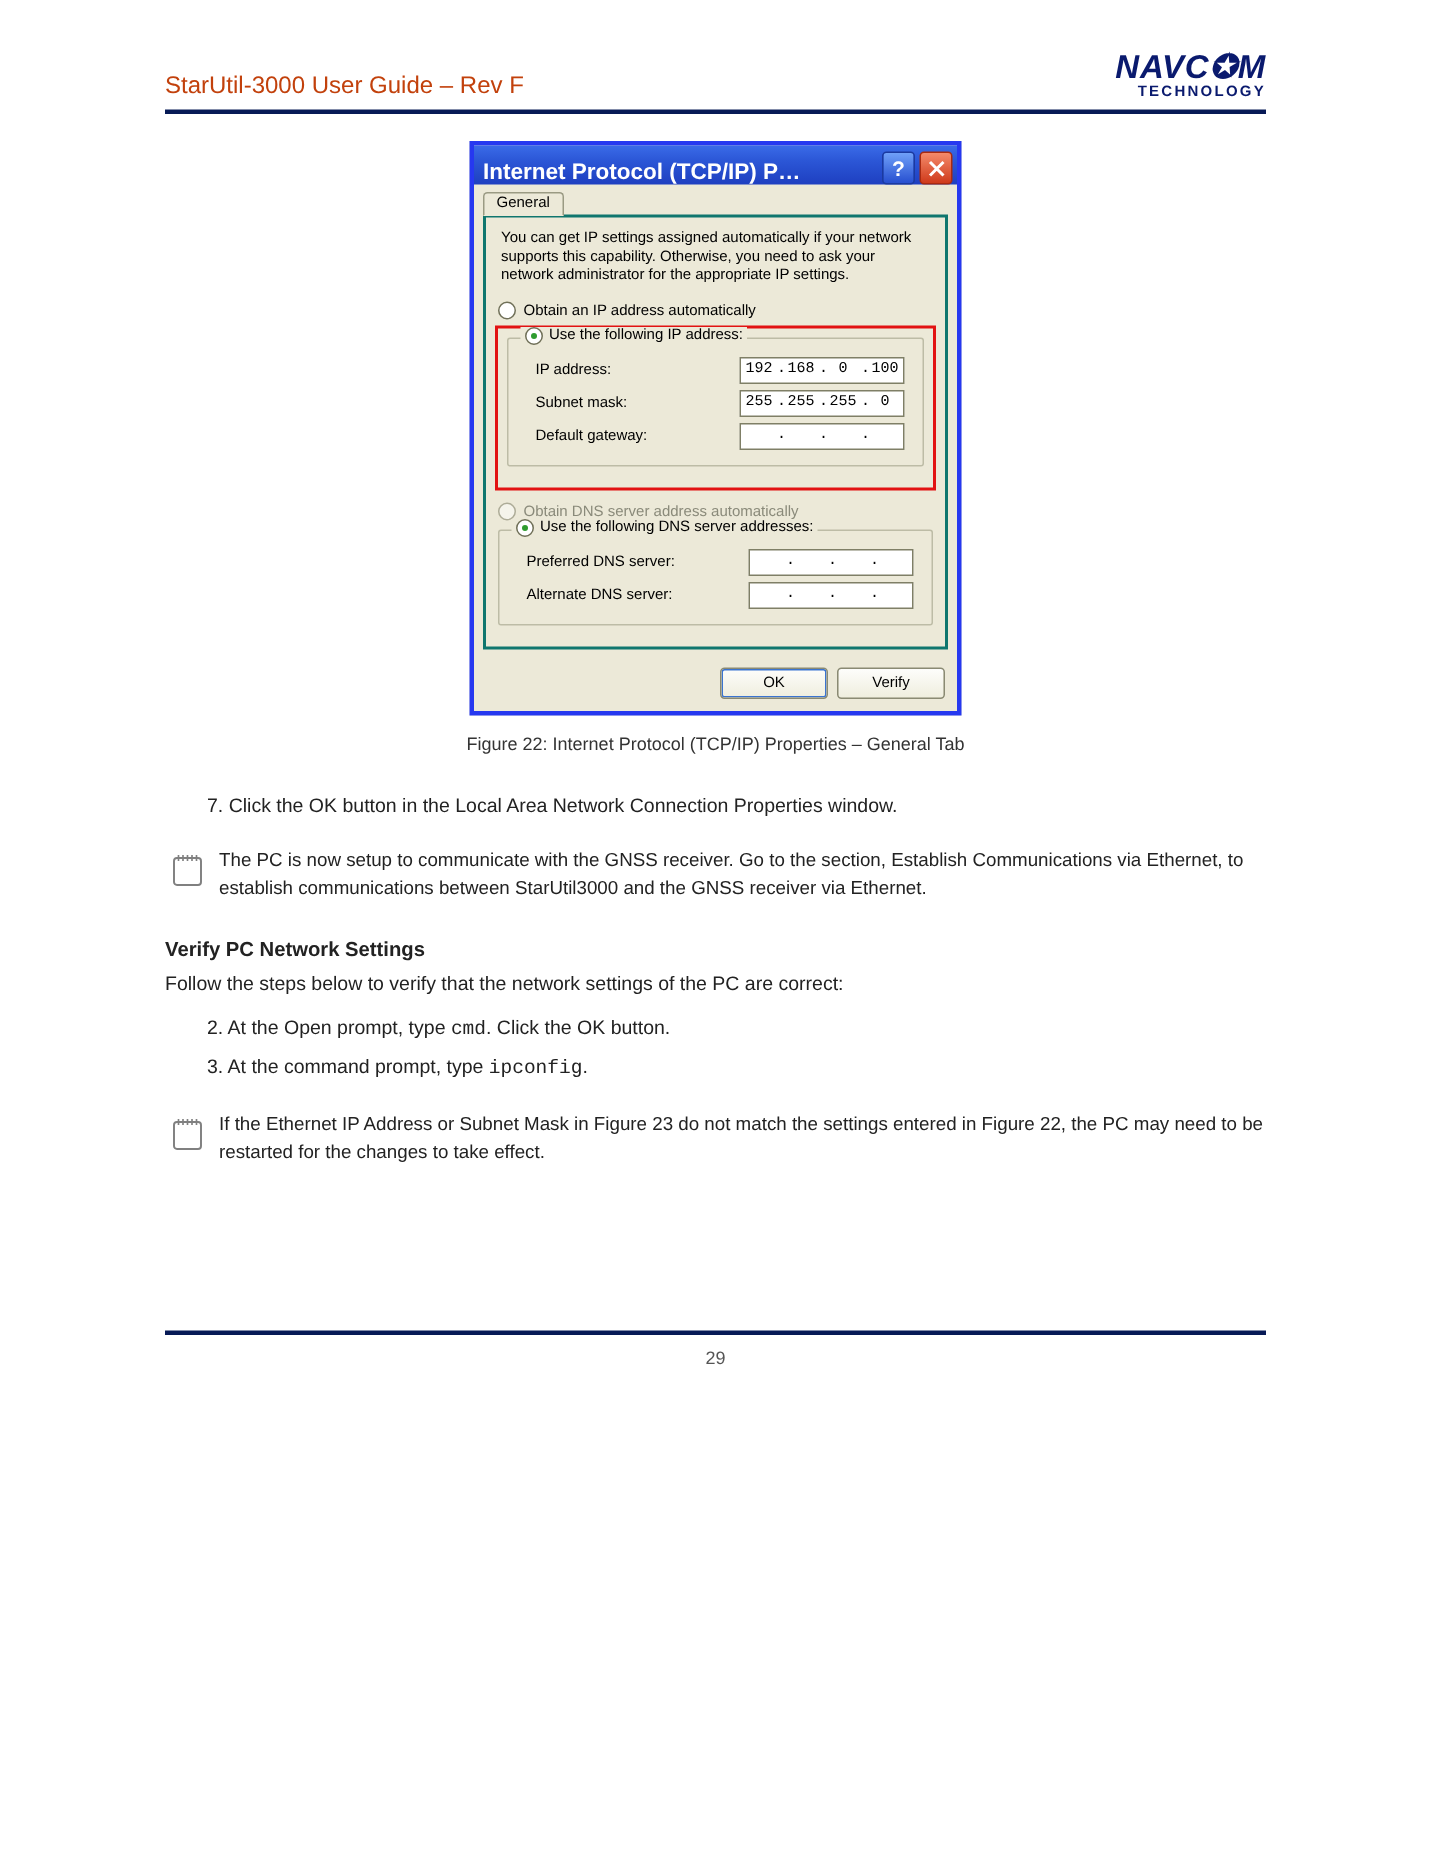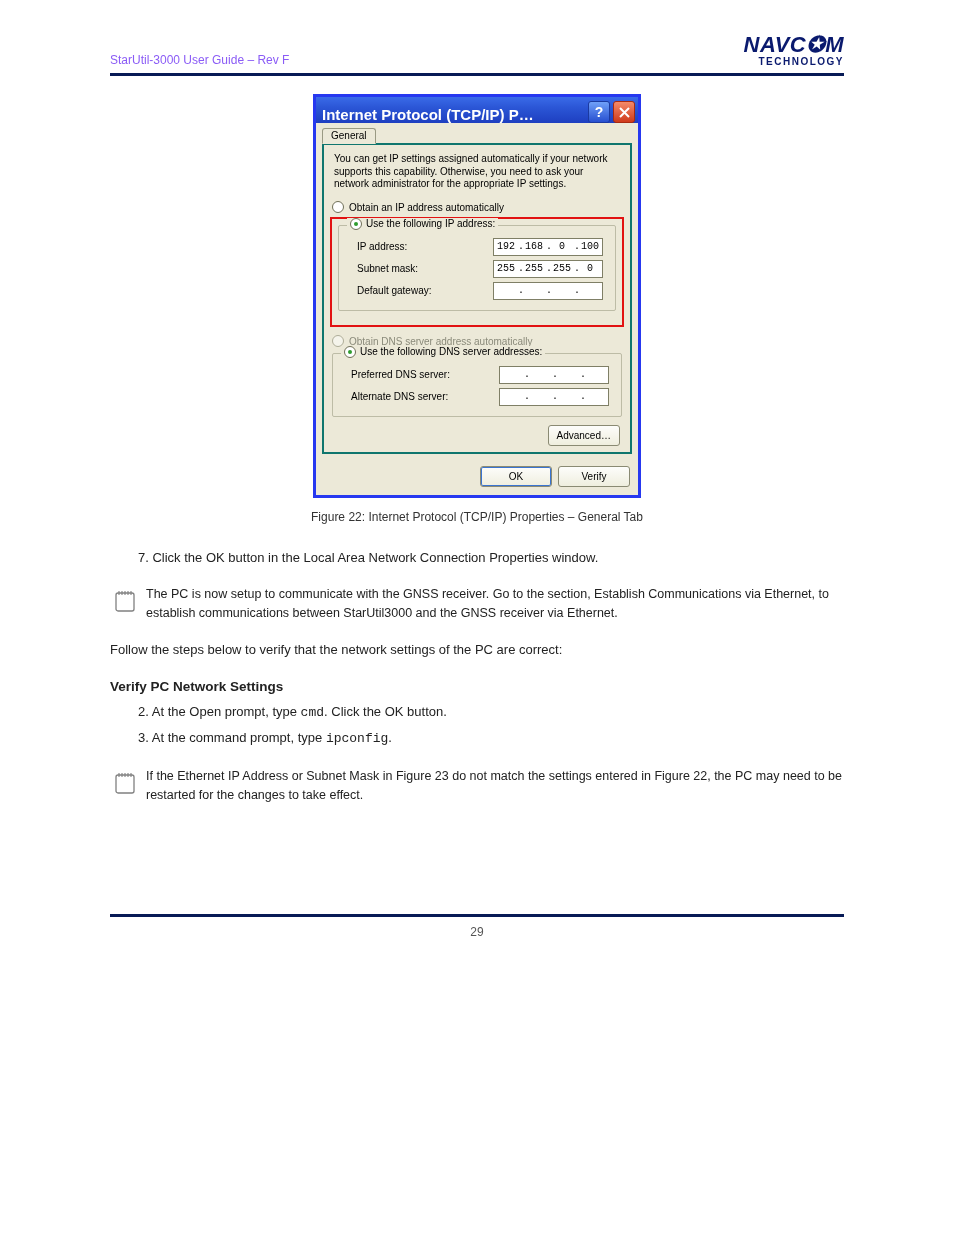--- a/index.html
+++ b/index.html
@@ -1,18 +1,18 @@
 <!DOCTYPE html>
 <html><head>
 <meta charset="utf-8">
 <style>
   html,body{margin:0;padding:0;background:#fff;font-family:"Segoe UI",Tahoma,Arial,sans-serif;color:#000;}
   .page{width:954px;margin:0 auto;position:relative;min-height:1235px;box-sizing:border-box;padding:32px 110px 40px 110px;}
   .header{display:flex;justify-content:space-between;align-items:flex-end;margin-bottom:6px;}
-  .header-left{font-size:12px;color:#8b5cf6;}
+  .header-left{font-size:16px;color:#c2410c;}
   .logo{text-align:right;}
   .logo-top{font-family:Impact,"Arial Black",sans-serif;font-style:italic;font-size:22px;color:#0a1a6e;letter-spacing:0.5px;font-weight:900;}
   .logo-bot{font-family:Arial,sans-serif;font-weight:900;font-size:10px;color:#0a1a6e;letter-spacing:1.5px;margin-top:-2px;}
   .hr-page{height:3px;background:#071a56;margin:4px 0 18px 0;}
   .hr-foot{height:3px;background:#071a56;margin:30px 0 8px 0;}
   .dialog-wrap{display:flex;justify-content:center;margin-bottom:12px;}
   .dialog{width:322px;border:3px solid #2638f0;background:#ece9d8;font-family:Tahoma,Arial,sans-serif;font-size:10px;color:#000;}
   .titlebar{background:linear-gradient(#3a6be8,#2b56d6 40%,#1e3fc0);color:#fff;display:flex;align-items:flex-end;height:26px;padding:0 3px 0 6px;}
   .titlebar-text{font-size:15px;font-weight:bold;flex:1;font-family:"Trebuchet MS",Tahoma,sans-serif;white-space:nowrap;overflow:hidden;text-overflow:clip;}
   .title-btn{width:20px;height:20px;border-radius:3px;margin-left:3px;display:flex;align-items:center;justify-content:center;font-weight:bold;font-size:14px;color:#fff;}
@@ -158,23 +158,20 @@
                 <span class="dot">.</span>
               <span class="oct"></span>
                 <span class="dot">.</span>
               <span class="oct"></span>
                 <span class="dot">.</span>
               <span class="oct"></span>
             </span>
           </div>
         </div>
 
-        <div class="btn-row">
-          <span class="btnxp">Advanced…</span>
-        </div>
       </div>
       <div class="dlg-footer">
         <span class="btnxp ok">OK</span>
         <span class="btnxp">Verify</span>
       </div>
     </div>
   </div>
 
   <div class="caption">Figure 22: Internet Protocol (TCP/IP) Properties – General Tab</div>
 
@@ -183,22 +180,22 @@
   <div class="note-row">
     <div class="ring-icon">
       <svg width="22" height="26" viewBox="0 0 22 26">
           <rect x="2" y="6" width="18" height="18" rx="2" fill="#fff" stroke="#808080" stroke-width="1.3"></rect>
           <path d="M5 4 v4 M8 4 v4 M11 4 v4 M14 4 v4 M17 4 v4" stroke="#808080" stroke-width="1.1"></path>
         </svg>
     </div>
     <div class="note-text">The PC is now setup to communicate with the GNSS receiver. Go to the section, Establish Communications via Ethernet, to establish communications between StarUtil3000 and the GNSS receiver via Ethernet.</div>
   </div>
 
+  <div style="font-size:13.5px;font-weight:bold;color:#222;margin:22px 0 8px 0;">Verify PC Network Settings</div>
   <div style="font-size:13px;color:#222;margin-bottom:12px;">Follow the steps below  to verify that the network settings of the PC are correct:</div>
-  <div style="font-size:13.5px;font-weight:bold;color:#222;margin:22px 0 8px 0;">Verify PC Network Settings</div>
 
   <div class="step" style="margin-top:6px;">
     <span>2. At the Open prompt, type </span><span class="mono">cmd</span><span>. Click the OK button.</span>
   </div>
   <div class="step" style="margin-top:6px;">
     <span>3. At the command prompt, type </span><span class="mono">ipconfig</span><span>.</span>
   </div>
 
   <div class="note-row">
     <div class="ring-icon">

